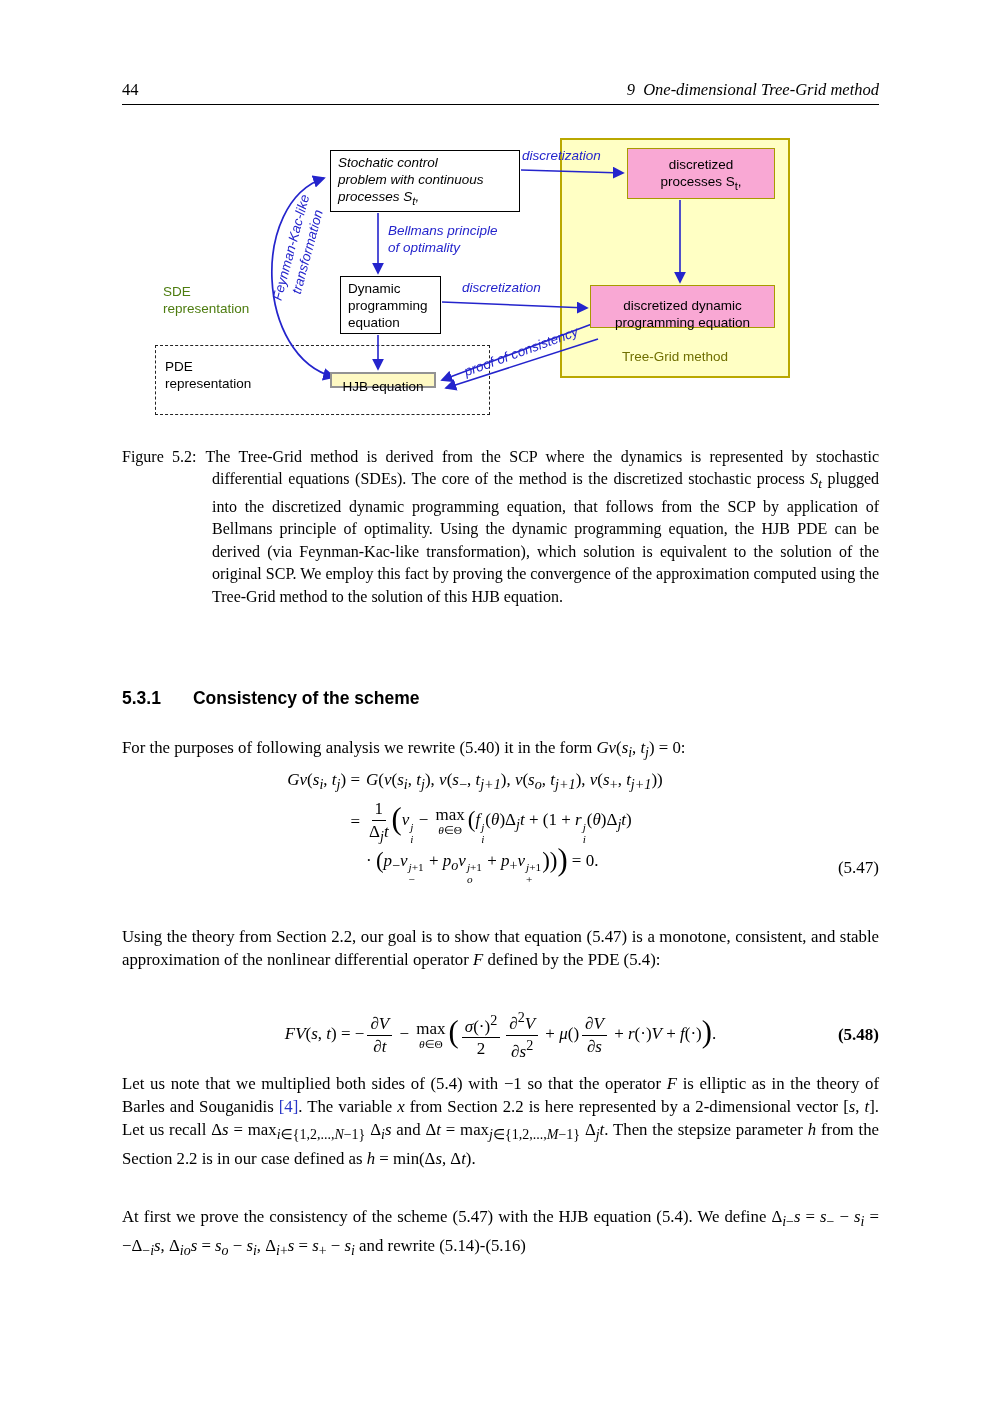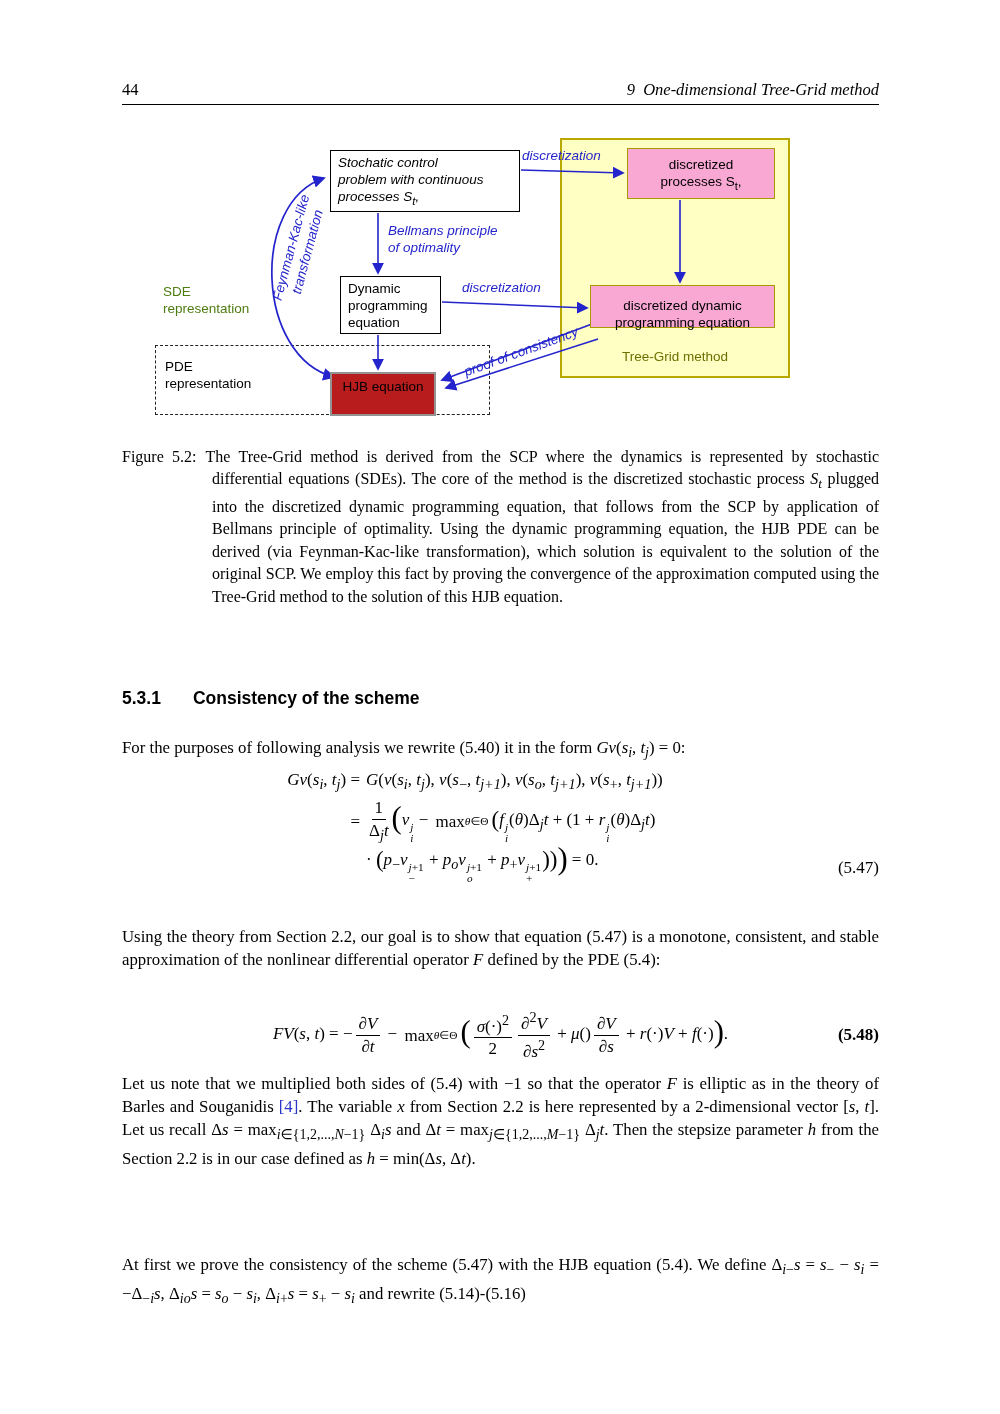--- a/index.html
+++ b/index.html
@@ -19,22 +19,22 @@
   .diagram > div { box-sizing:border-box; }
   .yellowbig { position:absolute; left:440px; top:5px; width:230px; height:240px;
     background:#ffffc4; border:2px solid #b9a800; }
   .arrow-layer { position:absolute; left:0; top:0; pointer-events:none; }
   .dbox { position:absolute; background:#fff; border:1.7px solid #000; padding:4px 7px; }
   .scp { left:210px; top:17px; width:190px; height:62px;font-style:italic; }
   .dyn { left:220px; top:143px; width:101px; height:58px; }
   .ybox { position:absolute; background:#f9a8d4; border:1.6px solid #a89a00; text-align:center; }
   .disc-proc { left:507px; top:15px; width:148px; height:51px; padding-top:8px; }
   .disc-dyn { left:470px; top:152px; width:185px; height:43px; padding-top:12px; }
-  .hjb { position:absolute; left:210px; top:239px; width:106px; height:44px;
-    border:2px solid #939393; background:#b91c1c; text-align:center; padding-top:5px; }
+  .hjb { position:absolute; left:210px; top:239px; width:106px; height:16px;
+    border:2px solid #939393; background:#fef9c3; text-align:center; padding-top:5px; }
   .pde-dash { position:absolute; left:35px; top:212px; width:335px; height:70px;
     border:1.6px dashed #222; }
   .sde-label { position:absolute; left:43px; top:107px; color:#4d7c0f;margin-top:44px; }
   .pde-label { position:absolute; left:45px; top:226px; color:#000; }
   .tg-label { position:absolute; left:440px; top:216px; width:230px; text-align:center;
     color:#6f6f00; }
   .blab { position:absolute; color:#2424cc; font-style:italic; }
   .disc-top { left:402px; top:15px; }
   .disc-mid { left:342px; top:147px; }
   .bellman { left:268px; top:90px; }
@@ -52,41 +52,41 @@
   .sec-head { position:absolute; left:122px; top:688px; margin:0;
     font-family:"Liberation Sans", sans-serif; font-weight:bold; font-size:17.5px; }
   .sec-num { margin-right:32px; }
 
   
   .body { position:absolute; left:122px; width:757px; margin:0;
     font-size:16.8px; line-height:23.2px; text-align:justify; }
   .p1 { top:736px; }
   .p2 { top:925px; }
   .p3 { top:1072px; }
-  .p4 { top:1205px;margin-top:48px; }
+  .p4 { top:1205px; }
   .cite { color:#2936c8; }
 
   
   .eq { position:absolute; left:122px; width:757px; font-size:17px; }
   .eq547 { top:770px; }
   .eq548 { top:1005px; height:60px; display:flex; justify-content:center; align-items:center; }
   .eqrow { display:flex; align-items:center; margin-bottom:5px; }
   .eql { width:238px; text-align:right; white-space:nowrap; }
   .eqr { padding-left:6px; white-space:nowrap; }
   .eqnum { position:absolute; right:0; }
   .n547 { top:88px; }
   .n548 { top:50%; transform:translateY(-50%);font-weight:bold; }
 
   
   i { font-style:italic; }
   .frac { display:inline-flex; flex-direction:column; align-items:center;
     vertical-align:middle; margin:0 3px; line-height:1.15; }
   .frac .num { border-bottom:1.2px solid #000; padding:0 3px 1px; display:block; }
   .frac .den { padding-top:1px; display:block; }
-  .mx { display:inline-flex; flex-direction:row; align-items:center;
+  .mx { display:inline-flex; flex-direction:column; align-items:center;
     vertical-align:middle; margin:8px 3px; line-height:1; }
   .mx .op { display:block; }
   .mx .msub { display:block; font-size:67%; margin-top:2px; }
   .ss { display:inline-flex; flex-direction:column; align-items:flex-start;
     font-size:66%; line-height:1.05; vertical-align:-0.5em; margin:0 1px; }
   .ss span { display:block; }
   .bp  { font-size:135%; line-height:0; vertical-align:-0.1em; }
   .bp2 { font-size:180%; line-height:0; vertical-align:-0.12em; }
 </style>
 </head>

